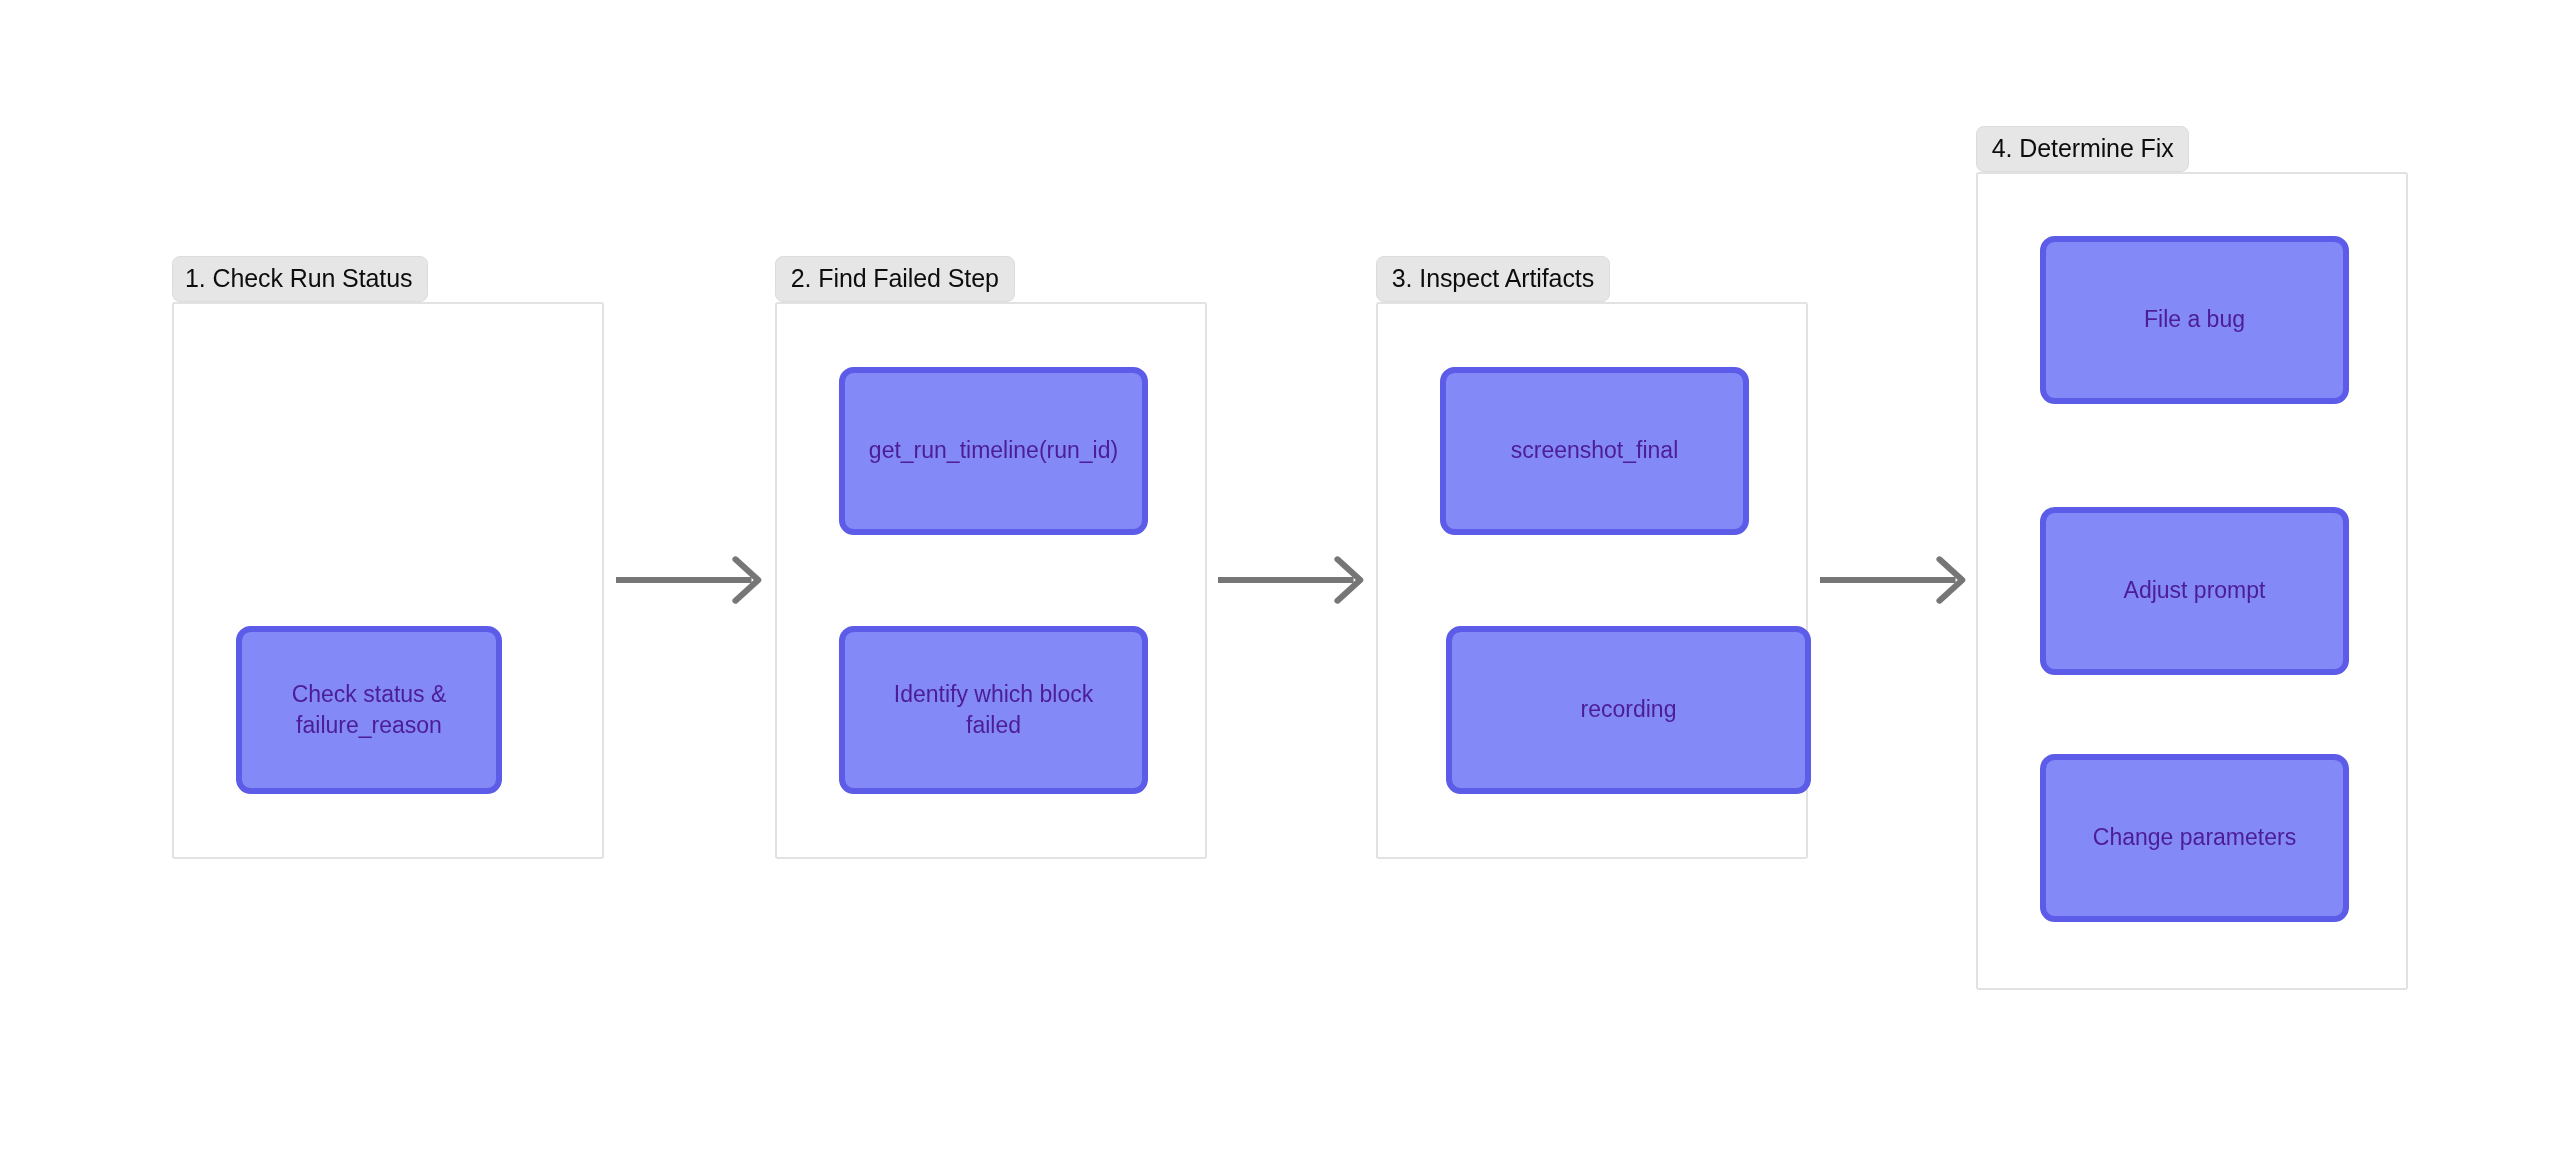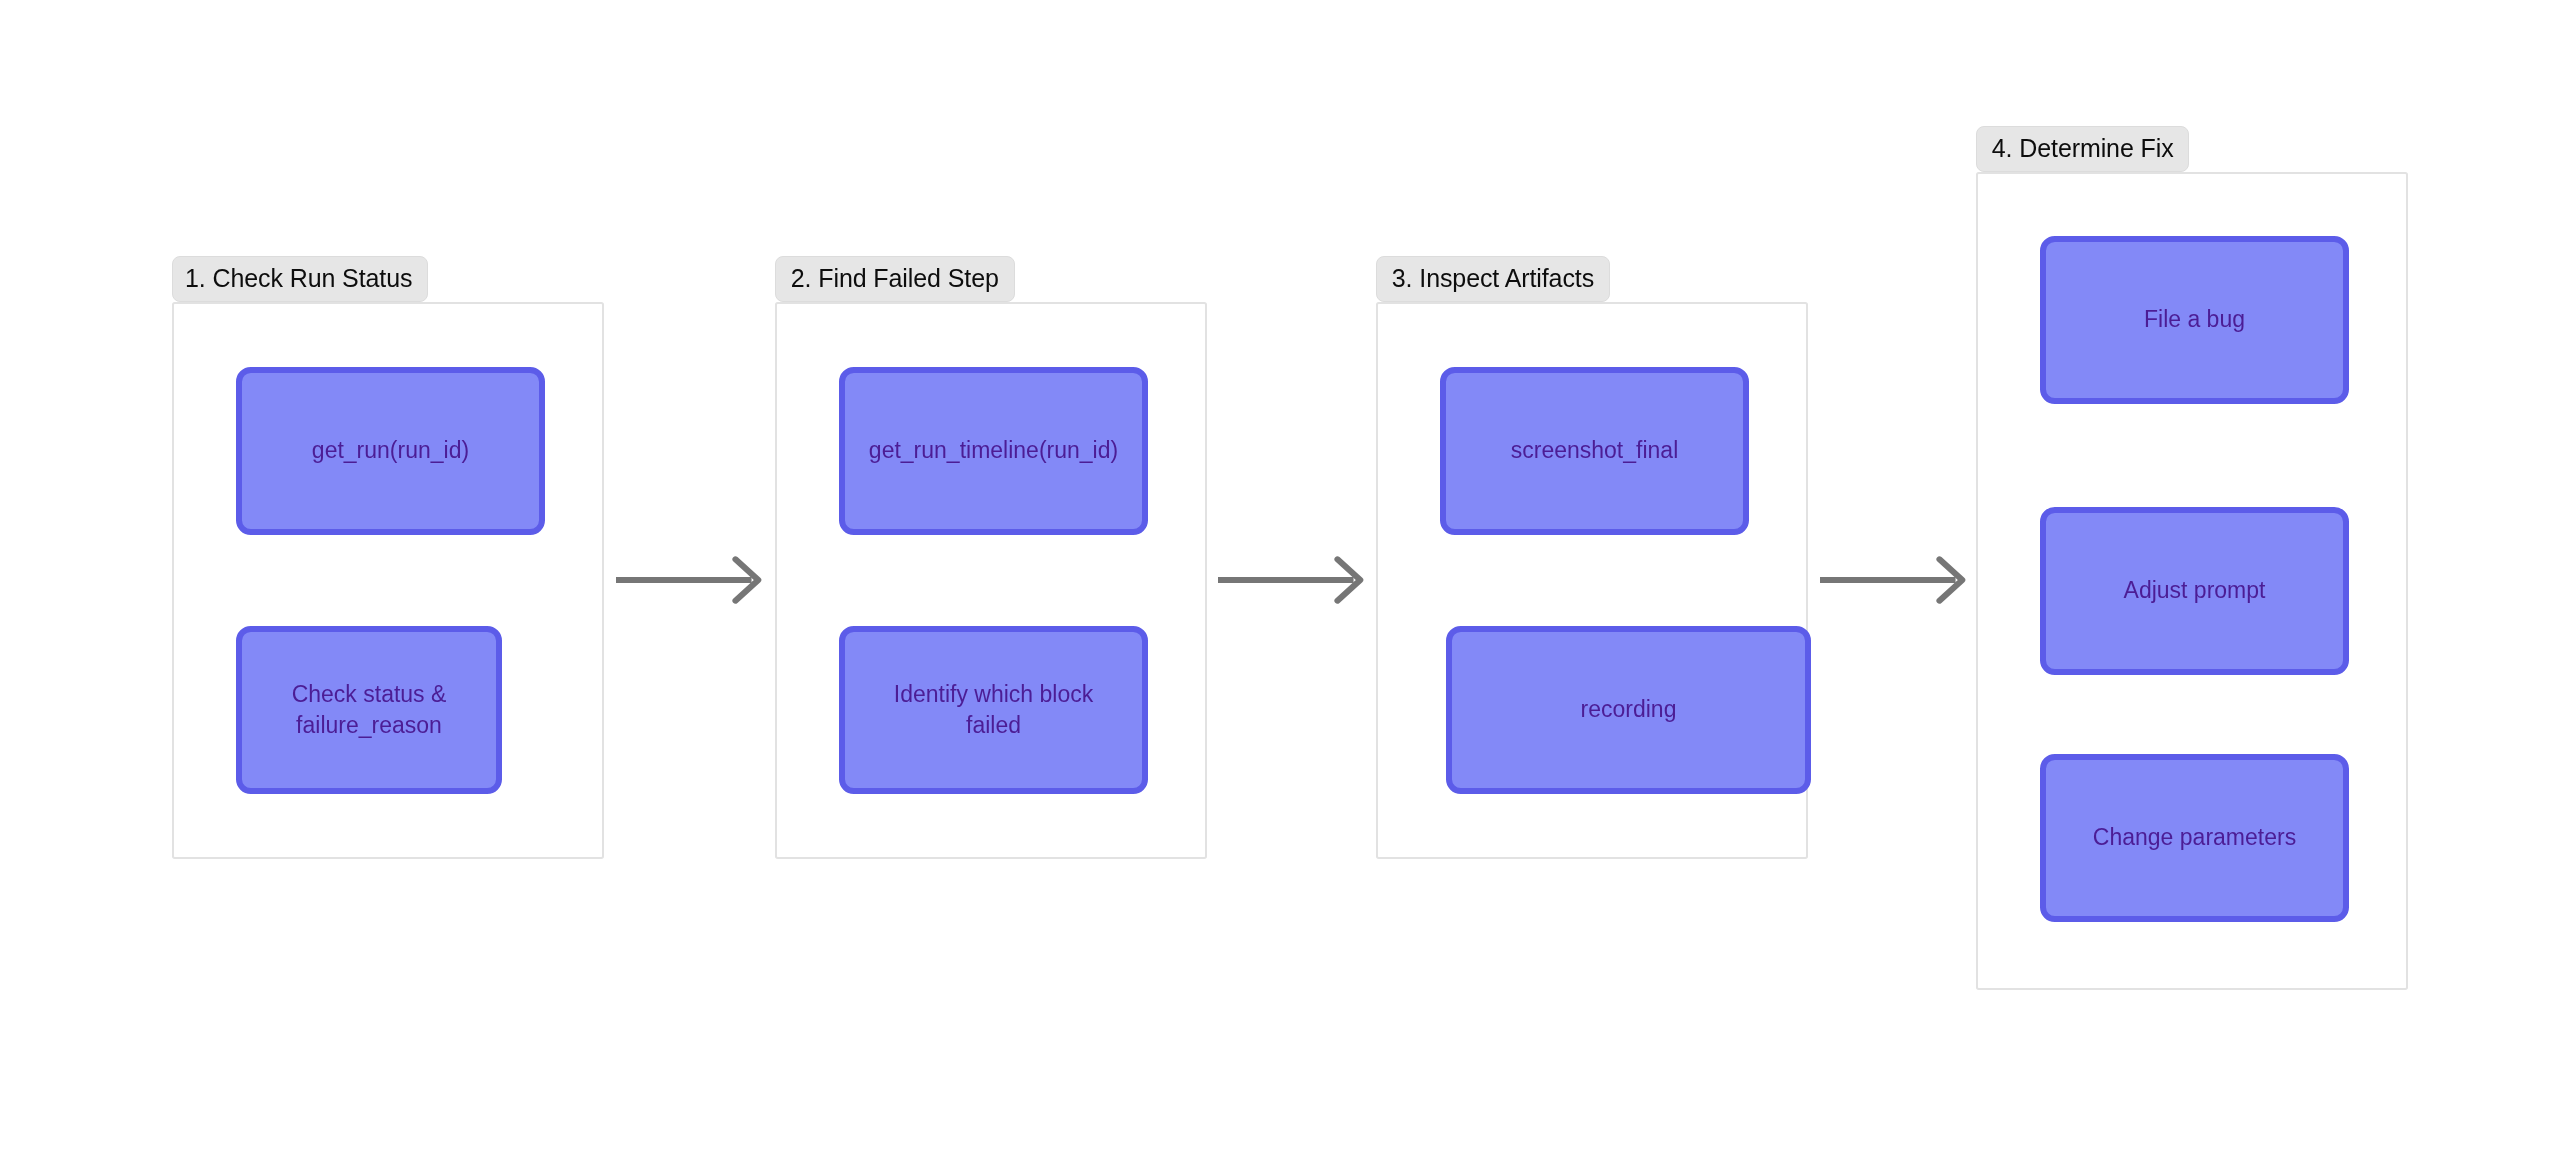--- a/index.html
+++ b/index.html
@@ -84,23 +84,20 @@
 </style>
 </head>
 <body>
 
 <div id="canvas">
 
   <div class="group-label" style="left:172px; top:256px;padding-left:12px;">
     <span>1. Check Run Status</span>
   </div>
   <div class="group" style="left:172px; top:302px; width:432px; height:557px;">
-    <div class="node" style="left:62px; top:63px; width:309px; height:168px;">
-      <span>get_run(run_id)</span>
-    </div>
     <div class="node" style="left:62px; top:322px; width:266px; height:168px;">
       <span>Check status &amp; failure_reason</span>
     </div>
   </div>
 
   <div class="arrow" style="left:616px; top:550px; width:151px;">
     <svg viewBox="0 0 225 90" preserveAspectRatio="none">
       <line x1="0" y1="45" x2="202" y2="45" stroke="#767676" stroke-width="9" stroke-linecap="butt"></line>
       <polyline points="178,14 212,45 178,76" fill="none" stroke="#767676" stroke-width="9" stroke-linecap="round" stroke-linejoin="round"></polyline>
     </svg>

